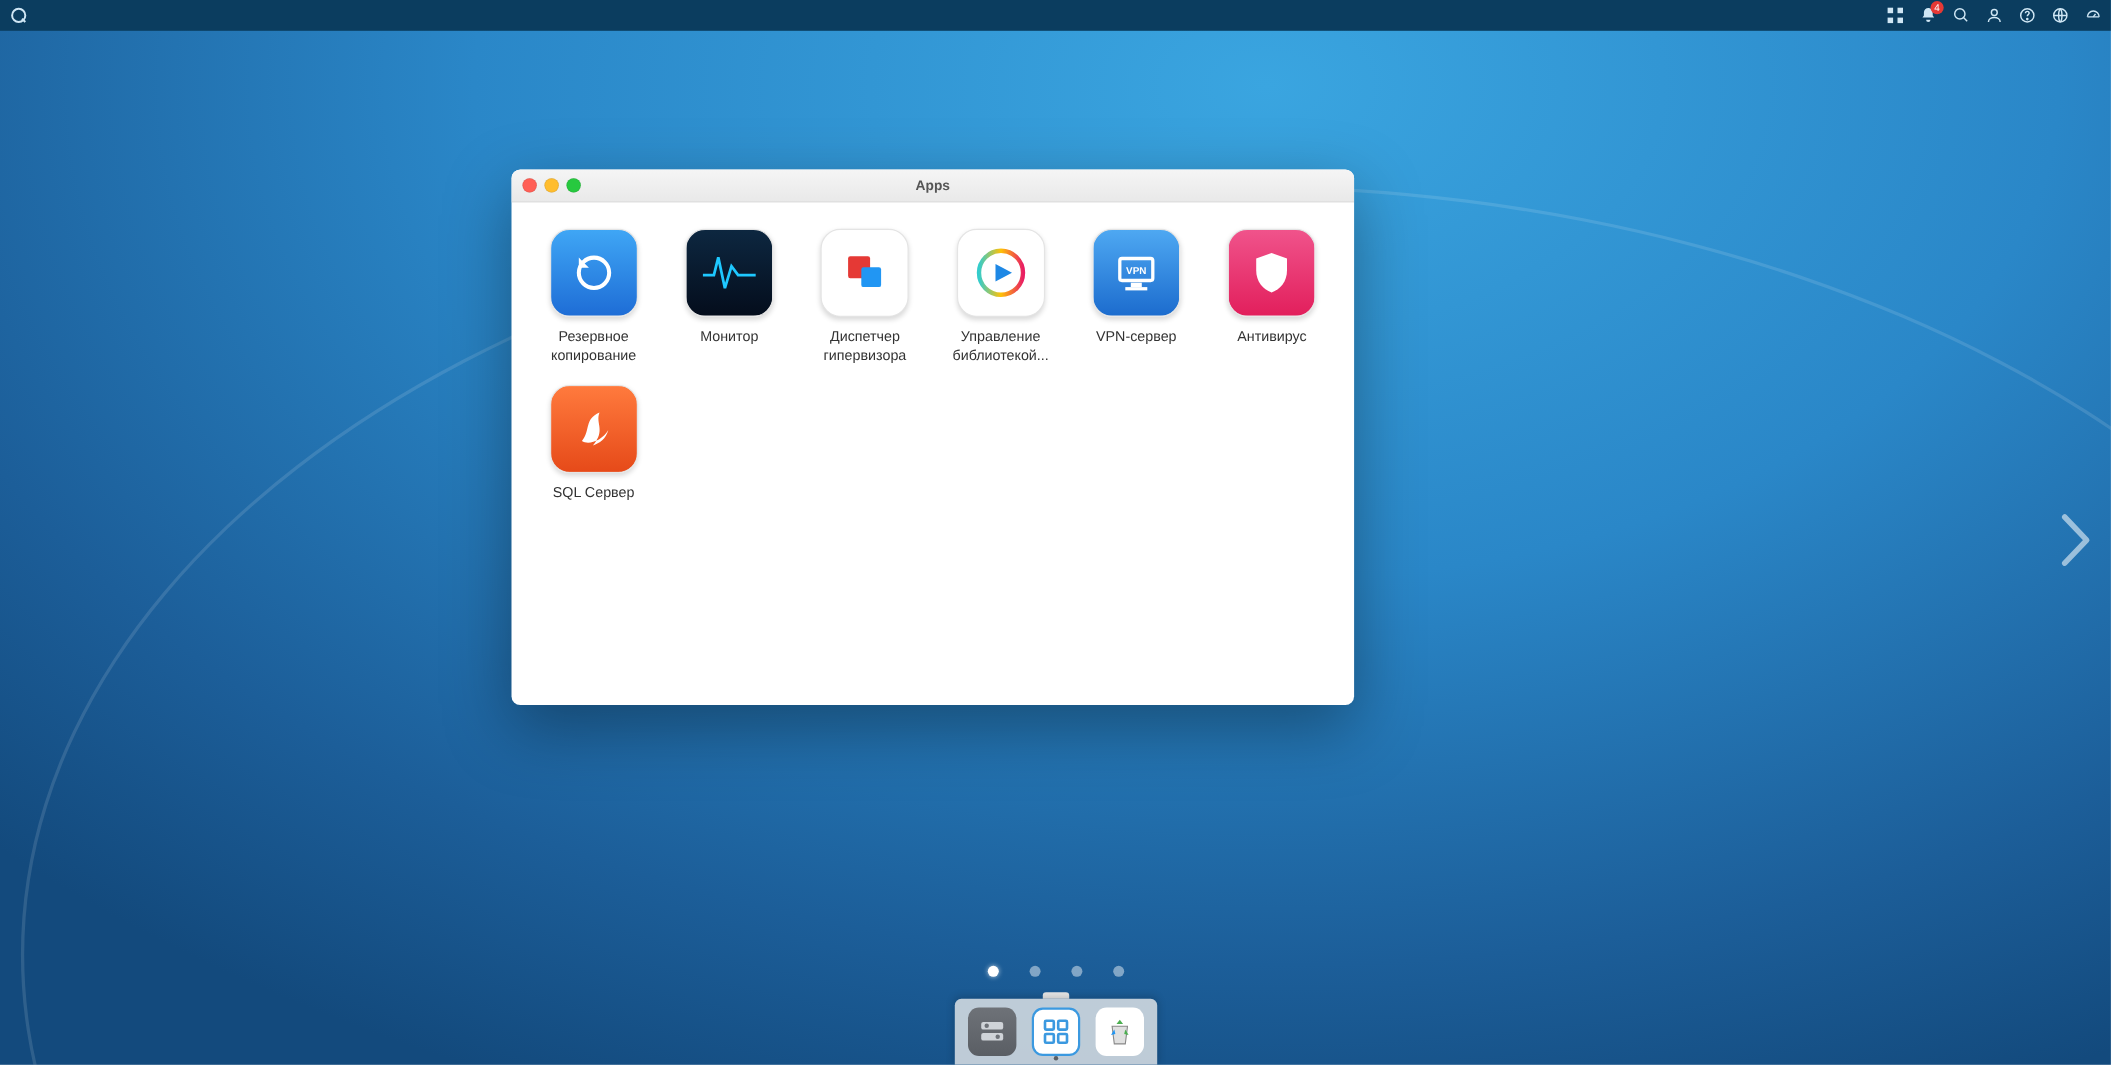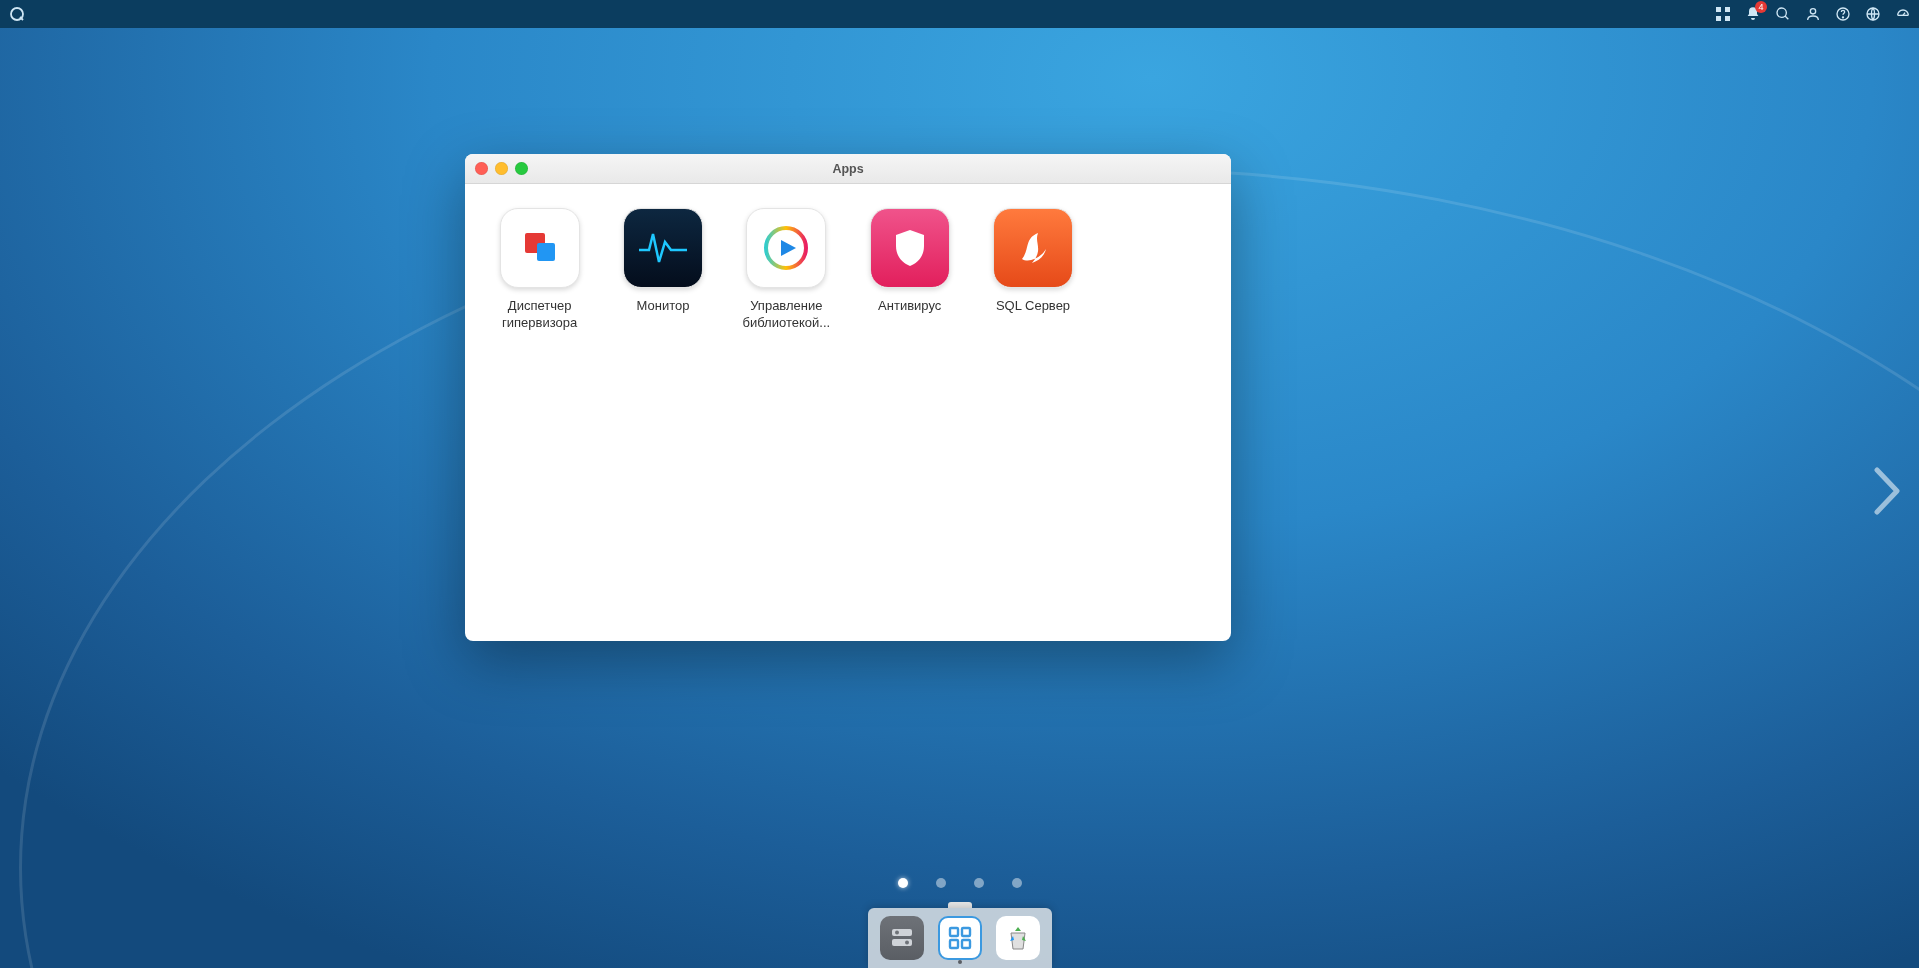--- a/index.html
+++ b/index.html
@@ -212,58 +212,78 @@
       <span class="tl-close"></span>
       <span class="tl-min"></span>
       <span class="tl-max"></span>
     </div>
     <div class="title-text">Apps</div>
   </div>
 
   <div class="app-grid">
 
 
-
+    <div class="app-item">
+      <div class="app-icon ic-restore">
+        <svg width="46" height="46" viewBox="0 0 50 50">
+          <circle cx="25" cy="25" r="15" fill="none" stroke="#fff" stroke-width="4"></circle>
+          <path d="M14 14 L10 10 L10 20 L20 20 Z" fill="#fff"></path>
+        </svg>
+      </div>
+      <div class="app-label">Резервное копирование</div>
+    </div>
+
+
+    <div class="app-item">
+      <div class="app-icon ic-monitor">
+        <svg width="56" height="56" viewBox="0 0 56 56">
+          <path d="M4 30 L14 30 L18 14 L24 42 L30 22 L36 30 L52 30" fill="none" stroke="#1ec8ff" stroke-width="2.5"></path>
+        </svg>
+      </div>
+      <div class="app-label">Монитор</div>
+    </div>
 
     <div class="app-item">
       <div class="app-icon ic-hyper">
         <svg width="50" height="50" viewBox="0 0 50 50">
           <rect x="10" y="10" width="20" height="20" fill="#e53935" rx="2"></rect>
           <rect x="22" y="20" width="18" height="18" fill="#2196f3" rx="2"></rect>
         </svg>
       </div>
       <div class="app-label">Диспетчер гипервизора</div>
-    </div>
-
-    <div class="app-item">
-      <div class="app-icon ic-monitor">
-        <svg width="56" height="56" viewBox="0 0 56 56">
-          <path d="M4 30 L14 30 L18 14 L24 42 L30 22 L36 30 L52 30" fill="none" stroke="#1ec8ff" stroke-width="2.5"></path>
-        </svg>
-      </div>
-      <div class="app-label">Монитор</div>
     </div>
 
     <div class="app-item">
       <div class="app-icon ic-play">
         <svg width="52" height="52" viewBox="0 0 52 52">
           <circle cx="26" cy="26" r="20" fill="none" stroke="url(#g1)" stroke-width="4"></circle>
           <defs>
               <linearGradient id="g1">
                 <stop offset="0" stop-color="#3cc"></stop>
                 <stop offset=".5" stop-color="#ffc107"></stop>
                 <stop offset="1" stop-color="#e91e63"></stop>
               </linearGradient>
             </defs>
           <path d="M21 18 L36 26 L21 34 Z" fill="#1e88e5"></path>
         </svg>
       </div>
       <div class="app-label">Управление библиотекой...</div>
     </div>
 
+    <div class="app-item">
+      <div class="app-icon ic-vpn">
+        <svg width="50" height="50" viewBox="0 0 50 50">
+          <rect x="10" y="12" width="30" height="20" rx="2" fill="none" stroke="#fff" stroke-width="3"></rect>
+          <text x="25" y="26" font-size="9" fill="#fff" text-anchor="middle" font-weight="bold">VPN</text>
+          <rect x="20" y="34" width="10" height="4" fill="#fff"></rect>
+          <rect x="15" y="38" width="20" height="3" fill="#fff"></rect>
+        </svg>
+      </div>
+      <div class="app-label">VPN-сервер</div>
+    </div>
 
     <div class="app-item">
       <div class="app-icon ic-av">
         <svg width="44" height="44" viewBox="0 0 44 44">
           <path d="M22 4 L36 9 V20 C36 30 30 37 22 40 C14 37 8 30 8 20 V9 Z" fill="#fff"></path>
         </svg>
       </div>
       <div class="app-label">Антивирус</div>
     </div>
 

